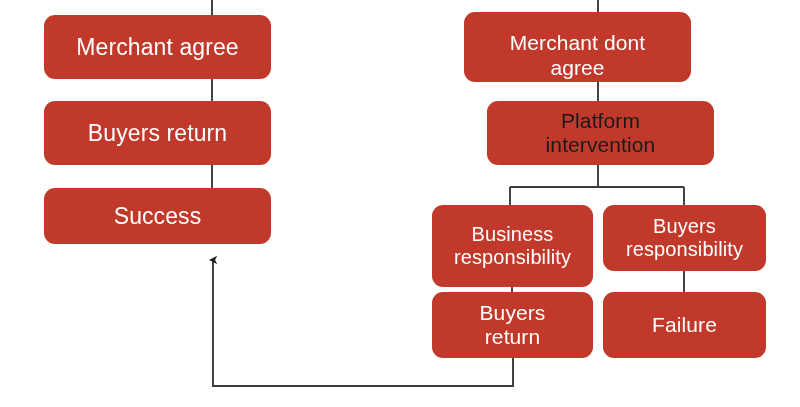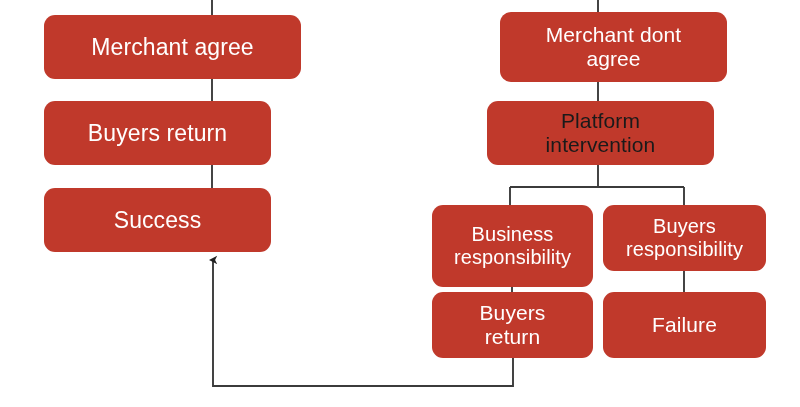--- a/index.html
+++ b/index.html
@@ -36,26 +36,26 @@
     font-weight: 400;
     line-height: 1.16;
     letter-spacing: 0.1px;
     padding: 2px 6px;
     z-index: 2;
   }
   .node.dark-text { color: #1a1a1a; text-align: center; }
   .node .node-label { display: block; white-space: pre-line; }
 
   
-  #n-merchant-agree   { left: 44px;  top: 15px;  width: 257px; height: 64px; font-size: 23px; }
+  #n-merchant-agree   { left: 44px;  top: 15px;  width: 227px; height: 64px; font-size: 23px; }
   #n-buyers-return-l  { left: 44px;  top: 101px; width: 227px; height: 64px; font-size: 23px; }
-  #n-success          { left: 44px;  top: 188px; width: 227px; height: 64px; font-size: 23px; }
+  #n-success          { left: 44px;  top: 188px; width: 227px; height: 56px; font-size: 23px; }
 
   
-  #n-merchant-dont    { left: 500px; top: 12px;  width: 227px; height: 70px; font-size: 21px; }
+  #n-merchant-dont    { left: 464px; top: 12px;  width: 227px; height: 70px; font-size: 21px; align-items: flex-end; }
   #n-platform         { left: 487px; top: 101px; width: 227px; height: 64px; font-size: 21px; }
 
   
   #n-business-resp    { left: 432px; top: 205px; width: 161px; height: 82px; font-size: 20px; }
   #n-buyers-resp      { left: 603px; top: 205px; width: 163px; height: 66px; font-size: 20px; }
   #n-buyers-return-r  { left: 432px; top: 292px; width: 161px; height: 66px; font-size: 21px; }
   #n-failure          { left: 603px; top: 292px; width: 163px; height: 66px; font-size: 21px; }
 </style>
 </head>
 <body>

